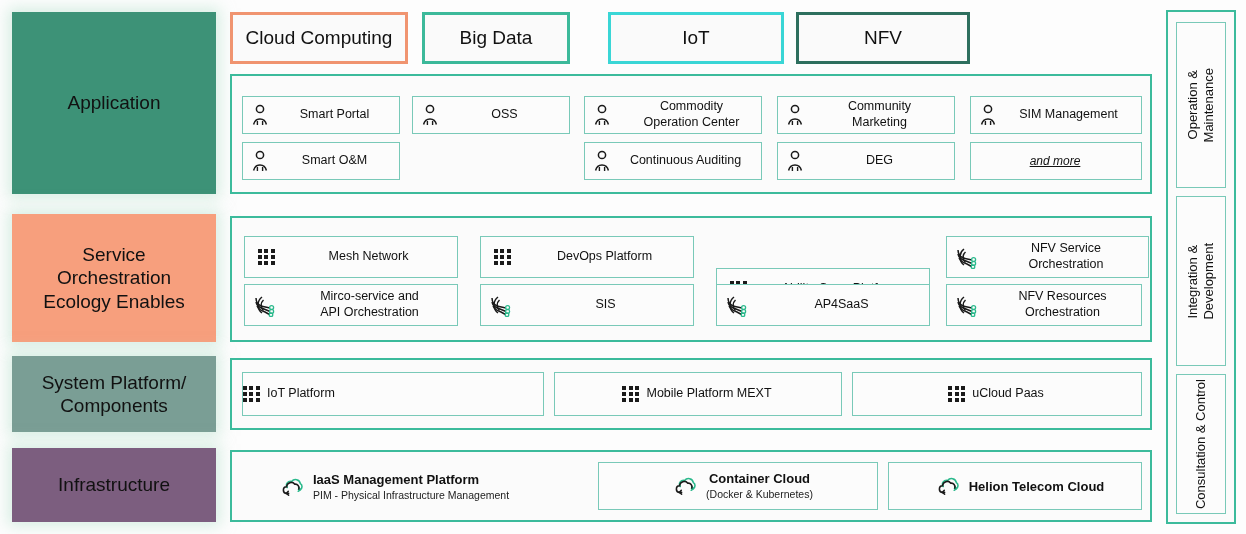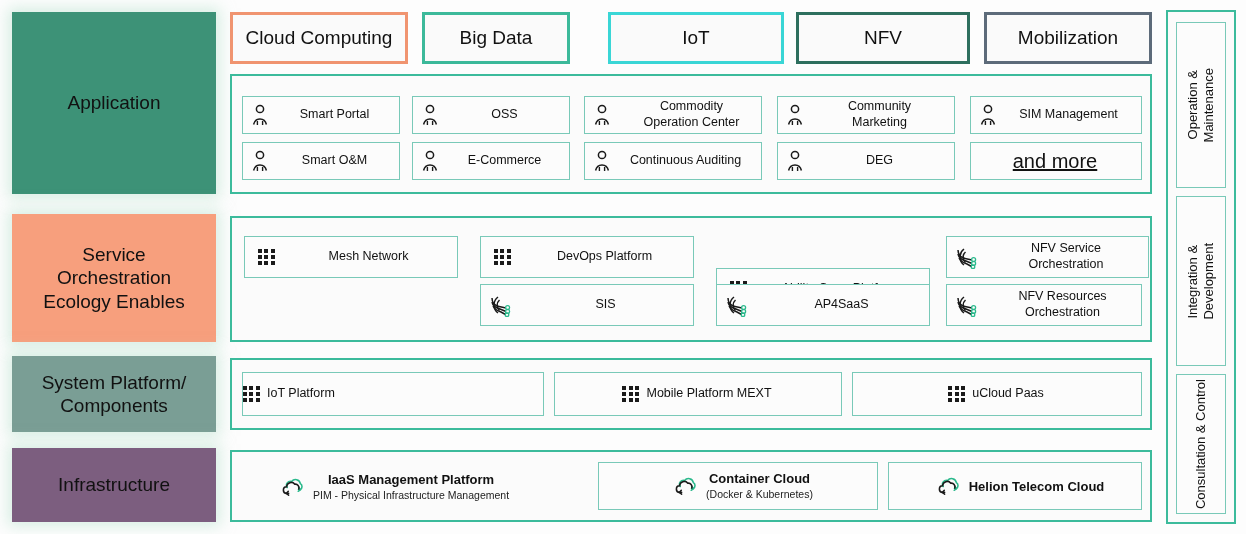--- a/index.html
+++ b/index.html
@@ -75,21 +75,21 @@
   .dotgrid{display:grid;grid-template-columns:repeat(3,4px);grid-template-rows:repeat(3,4px);gap:2.4px;}
   .dotgrid i{display:block;width:4px;height:4px;background:#1a1a1a;}
 
   
   .inf-txt{display:flex;flex-direction:column;justify-content:center;line-height:1.3;}
   .inf-t1{font-size:13px;font-weight:bold;color:#111;}
   .inf-t2{font-size:10.5px;color:#222;}
   .inf-c1{font-size:13px;font-weight:bold;color:#111;text-align:center;}
   .inf-c2{font-size:10.5px;color:#222;text-align:center;}
 
-  .andmore{text-decoration:underline;font-size:20px;}
+  .andmore{font-style:italic;text-decoration:underline;font-size:12px;}
 
   
   .rail-outer{
     position:absolute;left:1166px;top:10px;width:70px;height:514px;
     border:2.5px solid #3cbb9c;background:#fbfbfb;box-sizing:border-box;
   }
   .rail-item{
     position:absolute;left:1176px;width:50px;
     border:1.6px solid #79c9b8;background:#fcfcfc;box-sizing:border-box;
     display:flex;align-items:center;justify-content:center;
@@ -126,23 +126,20 @@
   </div>
   <div class="chip chip-bigdata">
     <span>Big Data</span>
   </div>
   <div class="chip chip-iot">
     <span>IoT</span>
   </div>
   <div class="chip chip-nfv">
     <span>NFV</span>
   </div>
-  <div class="chip chip-mob">
-    <span>Mobilization</span>
-  </div>
 
   <div class="panel p-app">
 
     <div class="item" style="left:10px;top:20px;width:158px;height:38px;">
       <svg class="icon ico-person" viewBox="0 0 20 22">
         <circle cx="10" cy="5" r="3.6" fill="none" stroke="#1a1a1a" stroke-width="1.5"></circle>
         <path d="M3.6 20.5 A6.6 7.4 0 0 1 16.4 20.5" fill="none" stroke="#1a1a1a" stroke-width="1.5"></path>
         <line x1="7.4" y1="17" x2="7.4" y2="21" stroke="#1a1a1a" stroke-width="1.4"></line>
         <line x1="12.6" y1="17" x2="12.6" y2="21" stroke="#1a1a1a" stroke-width="1.4"></line>
       </svg>
@@ -186,29 +183,20 @@
     </div>
 
     <div class="item" style="left:10px;top:66px;width:158px;height:38px;">
       <svg class="icon ico-person" viewBox="0 0 20 22">
         <circle cx="10" cy="5" r="3.6" fill="none" stroke="#1a1a1a" stroke-width="1.5"></circle>
         <path d="M3.6 20.5 A6.6 7.4 0 0 1 16.4 20.5" fill="none" stroke="#1a1a1a" stroke-width="1.5"></path>
         <line x1="7.4" y1="17" x2="7.4" y2="21" stroke="#1a1a1a" stroke-width="1.4"></line>
         <line x1="12.6" y1="17" x2="12.6" y2="21" stroke="#1a1a1a" stroke-width="1.4"></line>
       </svg>
       <span class="txt">Smart O&amp;M</span>
-    </div>
-    <div class="item" style="left:180px;top:66px;width:158px;height:38px;">
-      <svg class="icon ico-person" viewBox="0 0 20 22">
-        <circle cx="10" cy="5" r="3.6" fill="none" stroke="#1a1a1a" stroke-width="1.5"></circle>
-        <path d="M3.6 20.5 A6.6 7.4 0 0 1 16.4 20.5" fill="none" stroke="#1a1a1a" stroke-width="1.5"></path>
-        <line x1="7.4" y1="17" x2="7.4" y2="21" stroke="#1a1a1a" stroke-width="1.4"></line>
-        <line x1="12.6" y1="17" x2="12.6" y2="21" stroke="#1a1a1a" stroke-width="1.4"></line>
-      </svg>
-      <span class="txt">E-Commerce</span>
     </div>
     <div class="item" style="left:352px;top:66px;width:178px;height:38px;">
       <svg class="icon ico-person" viewBox="0 0 20 22" style="margin-right:0;">
         <circle cx="10" cy="5" r="3.6" fill="none" stroke="#1a1a1a" stroke-width="1.5"></circle>
         <path d="M3.6 20.5 A6.6 7.4 0 0 1 16.4 20.5" fill="none" stroke="#1a1a1a" stroke-width="1.5"></path>
         <line x1="7.4" y1="17" x2="7.4" y2="21" stroke="#1a1a1a" stroke-width="1.4"></line>
         <line x1="12.6" y1="17" x2="12.6" y2="21" stroke="#1a1a1a" stroke-width="1.4"></line>
       </svg>
       <span class="txt leftish">Continuous Auditing</span>
     </div>
@@ -283,20 +271,33 @@
         <path d="M3 5 Q3 12 10 13.5 L17 15" fill="none" stroke="#1a1a1a" stroke-width="1.5"></path>
         <path d="M3 9 Q4 14 11 16 L17 18.5" fill="none" stroke="#1a1a1a" stroke-width="1.5"></path>
         <path d="M4 13 Q6 17 12 19 L16.5 21.5" fill="none" stroke="#1a1a1a" stroke-width="1.5"></path>
         <circle cx="18.6" cy="14.6" r="2" fill="none" stroke="#2bb98c" stroke-width="1.3"></circle>
         <circle cx="18.6" cy="18.4" r="2" fill="none" stroke="#2bb98c" stroke-width="1.3"></circle>
         <circle cx="18" cy="21.8" r="1.8" fill="none" stroke="#2bb98c" stroke-width="1.3"></circle>
       </svg>
       <span class="txt">NFV Service<br>Orchestration</span>
     </div>
 
+    <div class="item" style="left:12px;top:66px;width:214px;height:42px;">
+      <svg class="icon ico-orch" viewBox="0 0 26 24">
+        <path d="M9 4 A10 10 0 0 0 9 20" fill="none" stroke="#1a1a1a" stroke-width="1.5"></path>
+        <path d="M10.5 7 A7 7 0 0 0 10.5 17.5" fill="none" stroke="#1a1a1a" stroke-width="1.5"></path>
+        <path d="M3 5 Q3 12 10 13.5 L17 15" fill="none" stroke="#1a1a1a" stroke-width="1.5"></path>
+        <path d="M3 9 Q4 14 11 16 L17 18.5" fill="none" stroke="#1a1a1a" stroke-width="1.5"></path>
+        <path d="M4 13 Q6 17 12 19 L16.5 21.5" fill="none" stroke="#1a1a1a" stroke-width="1.5"></path>
+        <circle cx="18.6" cy="14.6" r="2" fill="none" stroke="#2bb98c" stroke-width="1.3"></circle>
+        <circle cx="18.6" cy="18.4" r="2" fill="none" stroke="#2bb98c" stroke-width="1.3"></circle>
+        <circle cx="18" cy="21.8" r="1.8" fill="none" stroke="#2bb98c" stroke-width="1.3"></circle>
+      </svg>
+      <span class="txt leftish">Mirco-service and<br>API Orchestration</span>
+    </div>
     <div class="item" style="left:248px;top:66px;width:214px;height:42px;">
       <svg class="icon ico-orch" viewBox="0 0 26 24">
         <path d="M9 4 A10 10 0 0 0 9 20" fill="none" stroke="#1a1a1a" stroke-width="1.5"></path>
         <path d="M10.5 7 A7 7 0 0 0 10.5 17.5" fill="none" stroke="#1a1a1a" stroke-width="1.5"></path>
         <path d="M3 5 Q3 12 10 13.5 L17 15" fill="none" stroke="#1a1a1a" stroke-width="1.5"></path>
         <path d="M3 9 Q4 14 11 16 L17 18.5" fill="none" stroke="#1a1a1a" stroke-width="1.5"></path>
         <path d="M4 13 Q6 17 12 19 L16.5 21.5" fill="none" stroke="#1a1a1a" stroke-width="1.5"></path>
         <circle cx="18.6" cy="14.6" r="2" fill="none" stroke="#2bb98c" stroke-width="1.3"></circle>
         <circle cx="18.6" cy="18.4" r="2" fill="none" stroke="#2bb98c" stroke-width="1.3"></circle>
         <circle cx="18" cy="21.8" r="1.8" fill="none" stroke="#2bb98c" stroke-width="1.3"></circle>
@@ -377,21 +378,21 @@
             <i></i>
             <i></i>
           </span>
       </span>
       <span class="txt leftish" style="flex:0 0 auto;">uCloud Paas</span>
     </div>
   </div>
 
   <div class="panel p-inf">
 
-    <div style="position:absolute;left:48px;top:12px;width:310px;height:46px;display:flex;align-items:center;text-align:center;">
+    <div style="position:absolute;left:48px;top:12px;width:310px;height:46px;display:flex;align-items:center;">
       <svg class="icon ico-cloud" viewBox="0 0 26 22" style="margin-left:0;">
         <path d="M7.2 11.5 A4 4 0 0 1 11.6 5.4 A5 5 0 0 1 20.4 7.6 A3.5 3.5 0 0 1 20.2 13.6 L18.5 13.6" fill="none" stroke="#2bb98c" stroke-width="1.6" stroke-linecap="round"></path>
         <path d="M18.6 11.2 L20.6 13.7 L18.2 15.3" fill="none" stroke="#2bb98c" stroke-width="1.5" stroke-linecap="round" stroke-linejoin="round"></path>
         <path d="M18.8 12.9 A3.6 3.6 0 0 0 14.8 8.2 A4.6 4.6 0 0 0 6.6 10.8 A3.3 3.3 0 0 0 6.8 17.4 L8.6 17.4" fill="none" stroke="#1a1a1a" stroke-width="1.6" stroke-linecap="round"></path>
         <path d="M8.3 15.2 L6.2 17.5 L8.6 19.2" fill="none" stroke="#1a1a1a" stroke-width="1.5" stroke-linecap="round" stroke-linejoin="round"></path>
       </svg>
       <span class="inf-txt">
         <span class="inf-t1">IaaS Management Platform</span>
         <span class="inf-t2">PIM - Physical Infrastructure Management</span>
       </span>

